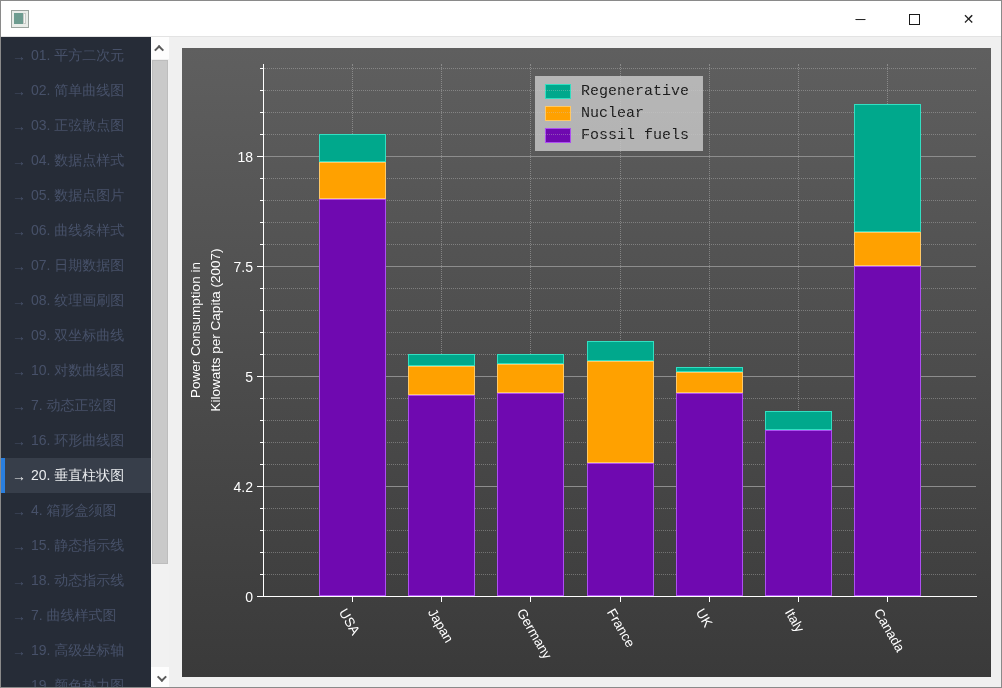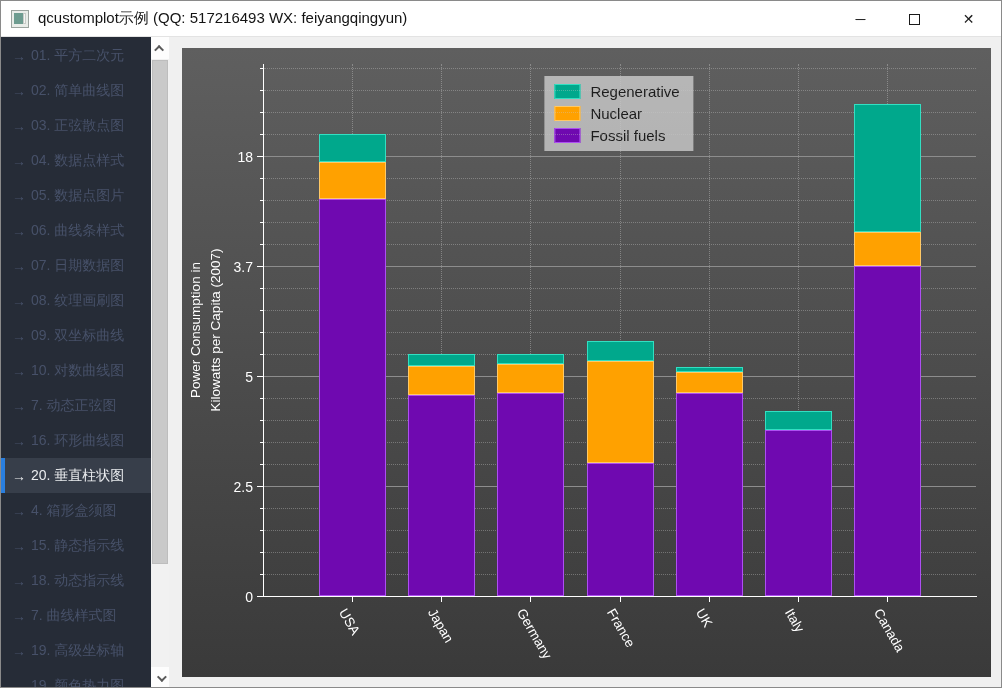--- a/index.html
+++ b/index.html
@@ -40,35 +40,34 @@
   .grid-major { height:0; border-top:1px solid #8d8d8d; }
   .grid-sub   { height:0; border-top:1px dotted rgba(200,200,200,0.38); }
   .grid-vert  { width:0;  border-left:1px dotted rgba(200,200,200,0.42); }
   .axis-line  { position:absolute; background:#ffffff; }
   .tick       { position:absolute; background:#ffffff; }
   .ytick-label { position:absolute; color:#ffffff; font-size:14px; text-align:right; width:40px; transform:translateY(-50%); }
   .xtick-label { position:absolute; color:#ffffff; font-size:13.5px; white-space:nowrap; transform:rotate(60deg); transform-origin:top left; }
   .bar-seg { position:absolute; }
   .ylabel { position:absolute; color:#ffffff; font-size:13.5px; width:300px; text-align:center; white-space:pre-line; line-height:1.45; transform:translate(-50%,-50%) rotate(-90deg); }
   .legend { position:absolute; background:rgba(255,255,255,0.55); padding:7px 14px 7px 10px; display:flex; flex-direction:column; gap:5px; transform:translateX(-50%); }
-  .legend-row { display:flex; align-items:center; gap:10px; }
+  .legend-row { display:flex; align-items:center; gap:10px;font-family:Liberation Mono, monospace; }
   .legend-swatch { width:26px; height:15px; }
   .legend-label { font-size:15px; color:#1c1c1c; white-space:nowrap; }
 </style>
 </head>
 <body>
 
 <div class="window">
 
   <div class="titlebar">
     <div class="app-icon">
         <span class="ico-l"></span>
         <span class="ico-r"></span>
       </div>
-    <div class="win-title">qcustomplot示例 (QQ: 517216493 WX: feiyangqingyun)</div>
     <div class="win-btns">
       <div class="win-btn">─</div>
       <div class="win-btn max">
           <span></span>
         </div>
       <div class="win-btn">✕</div>
     </div>
   </div>
 
   <div class="body">
@@ -248,25 +247,25 @@
           <div class="tick" style="left: 78px; top: 174.281px; width: 3px; height: 1px;"></div>
           <div class="tick" style="left: 78px; top: 152.298px; width: 3px; height: 1px;"></div>
           <div class="tick" style="left: 78px; top: 130.314px; width: 3px; height: 1px;"></div>
           <div class="tick" style="left: 78px; top: 86.3471px; width: 3px; height: 1px;"></div>
           <div class="tick" style="left: 78px; top: 64.3636px; width: 3px; height: 1px;"></div>
           <div class="tick" style="left: 78px; top: 42.3802px; width: 3px; height: 1px;"></div>
           <div class="tick" style="left: 78px; top: 20.3967px; width: 3px; height: 1px;"></div>
           <div class="tick" style="left: 75px; top: 548px; width: 6px; height: 1px;"></div>
           <div class="ytick-label" style="left: 31px; top: 549px;">0</div>
           <div class="tick" style="left: 75px; top: 438.083px; width: 6px; height: 1px;"></div>
-          <div class="ytick-label" style="left: 31px; top: 439.083px;">2.5</div>
+          <div class="ytick-label" style="left: 31px; top: 439.083px;">4.2</div>
           <div class="tick" style="left: 75px; top: 328.165px; width: 6px; height: 1px;"></div>
           <div class="ytick-label" style="left: 31px; top: 329.165px;">5</div>
           <div class="tick" style="left: 75px; top: 218.248px; width: 6px; height: 1px;"></div>
-          <div class="ytick-label" style="left: 31px; top: 219.248px;">3.7</div>
+          <div class="ytick-label" style="left: 31px; top: 219.248px;">7.5</div>
           <div class="tick" style="left: 75px; top: 108.331px; width: 6px; height: 1px;"></div>
           <div class="ytick-label" style="left: 31px; top: 109.331px;">18</div>
           <div class="tick" style="left: 170.125px; top: 549px; width: 1px; height: 5px;"></div>
           <div class="xtick-label" style="left: 167.125px; top: 558px;">USA</div>
           <div class="tick" style="left: 259.25px; top: 549px; width: 1px; height: 5px;"></div>
           <div class="xtick-label" style="left: 256.25px; top: 558px;">Japan</div>
           <div class="tick" style="left: 348.375px; top: 549px; width: 1px; height: 5px;"></div>
           <div class="xtick-label" style="left: 345.375px; top: 558px;">Germany</div>
           <div class="tick" style="left: 437.5px; top: 549px; width: 1px; height: 5px;"></div>
           <div class="xtick-label" style="left: 434.5px; top: 558px;">France</div>

